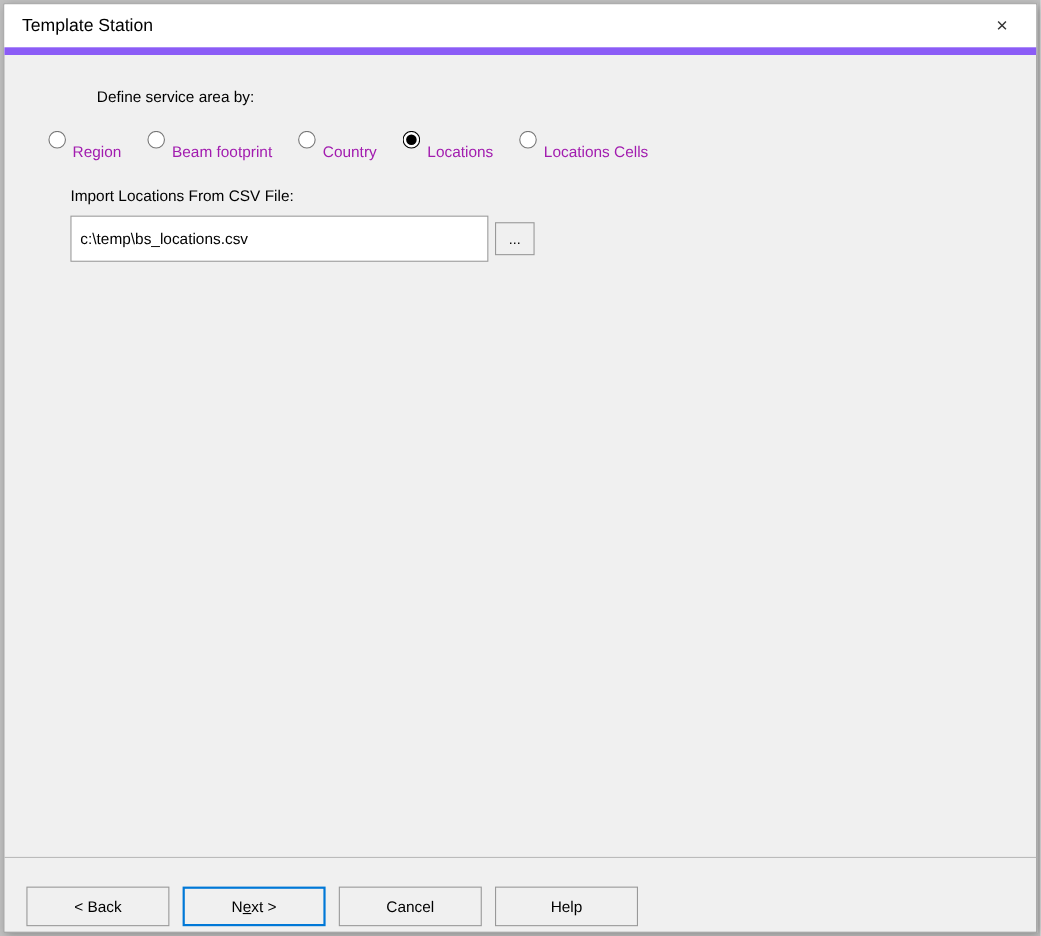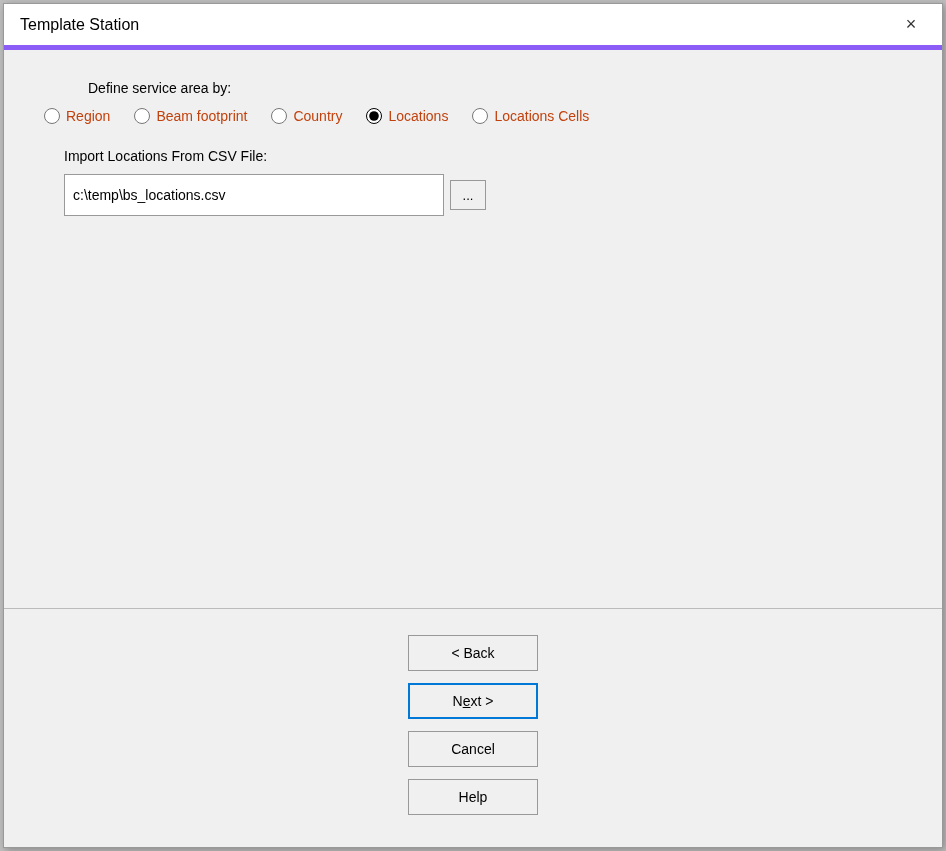--- a/index.html
+++ b/index.html
@@ -24,21 +24,21 @@
       border: 1px solid #999;
       width: 940px;
       height: 845px;
       display: flex;
       flex-direction: column;
       box-shadow: 2px 2px 8px rgba(0,0,0,0.3);
     }
 
     .title-bar {
       background: #ffffff;
-      border-bottom: 5px solid #8b5cf6;
+      border-bottom: 7px solid #8b5cf6;
       padding: 10px 16px;
       display: flex;
       align-items: center;
       justify-content: space-between;
       height: 46px;
     }
 
     .title-bar-text {
       font-size: 16px;
       font-weight: 400;
@@ -90,21 +90,22 @@
     .radio-item input[type="radio"] {
       width: 16px;
       height: 16px;
       cursor: pointer;
       accent-color: #000;
     }
 
     .radio-item label {
       cursor: pointer;
       font-size: 14px;
-      color: #c2410c;
+      color: #a21caf;
+      margin-top: 22px;
     }
 
     .import-section {
       margin-left: 20px;
     }
 
     .import-label {
       font-size: 14px;
       color: #000;
       margin-bottom: 10px;
@@ -145,22 +146,21 @@
     .separator {
       height: 1px;
       background: #bbb;
       margin: 0 0 16px 0;
     }
 
     .button-bar {
       display: flex;
       align-items: center;
       gap: 12px;
-      padding: 10px 20px 32px 20px;
-      flex-direction: column;
+      padding: 10px 20px 5px 20px;
     }
 
     .btn {
       width: 130px;
       height: 36px;
       border: 1px solid #999;
       background: #f0f0f0;
       font-size: 14px;
       cursor: pointer;
       display: flex;

